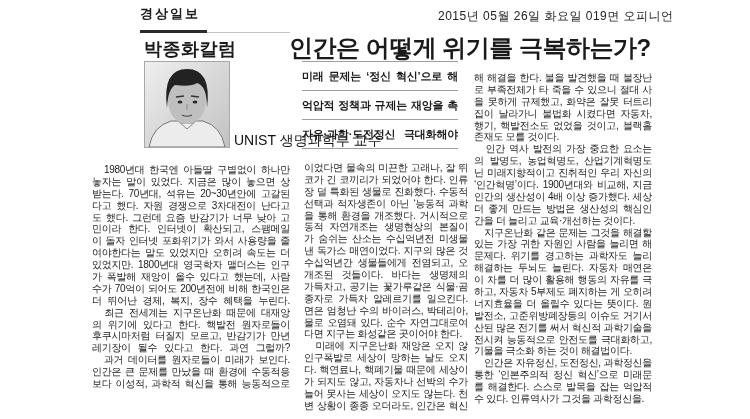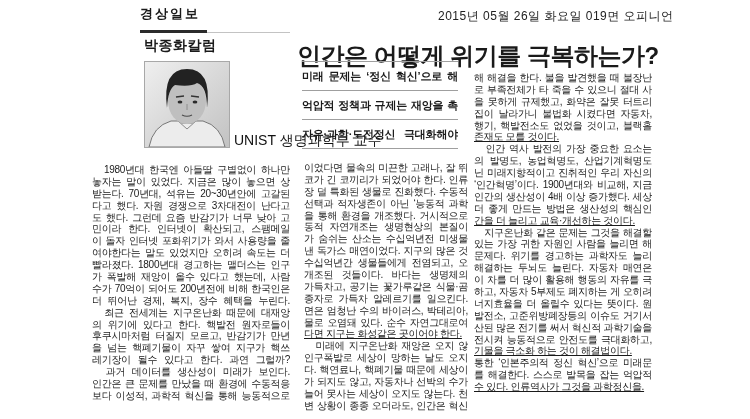--- a/index.html
+++ b/index.html
@@ -4,41 +4,41 @@
 <style>
   html,body{margin:0;padding:0;background:#ffffff;}
   .page{position:relative;width:750px;height:419px;background:#ffffff;overflow:hidden;
         font-family:"Liberation Sans","DejaVu Sans",sans-serif;color:#1a1a1a;}
 
   .masthead{position:absolute;left:140px;top:5px;font-size:13px;font-weight:bold;letter-spacing:2px;}
   .dateline{position:absolute;left:438px;top:8px;font-size:12px;letter-spacing:.5px;color:#222;}
 
   .rule-light{position:absolute;left:140px;top:32px;width:150px;height:1px;background:#c3c3c3;}
   .rule-dark{position:absolute;left:140px;top:30px;width:67px;height:3px;background:#2b2b2b;}
-  .col-title{position:absolute;left:144px;top:37px;font-size:14px;font-weight:bold;letter-spacing:.5px;text-align:center;}
+  .col-title{position:absolute;left:144px;top:37px;font-size:18px;font-weight:bold;letter-spacing:.5px;text-align:center;}
 
-  .headline{position:absolute;left:285px;top:28px;margin:12px;font-size:24px;font-weight:bold;
+  .headline{position:absolute;left:285px;top:28px;margin:4px;font-size:24px;font-weight:bold;
             letter-spacing:-.5px;white-space:nowrap;}
 
   .photo{position:absolute;left:145px;top:62px;width:84px;height:85px;margin:0;outline:1px solid #a8a8a8;}
   .photo svg{display:block;width:84px;height:85px;}
   .caption{position:absolute;left:234px;top:132px;font-size:14px;color:#111;white-space:nowrap;}
 
   .subheads{position:absolute;left:302px;top:61px;width:156px;}
   .sh-rule{height:1px;background:#9f9f9f;}
   .sh{height:28px;line-height:28px;font-size:11px;font-weight:bold;letter-spacing:-.2px;
       text-align:justify;text-align-last:justify;overflow:hidden;white-space:normal;}
 
   .bcol{position:absolute;}
   .bc1{left:92px;top:164px;width:198px;}
   .bc2{left:304px;top:162px;width:164px;}
   .bc3{left:474px;top:72px;width:178px;}
   .ln{height:11.9px;line-height:11.9px;font-size:10px;letter-spacing:-.3px;
       text-align:justify;text-align-last:justify;overflow:hidden;}
-  .ln.fl{text-align-last:left;text-decoration:underline;}
+  .ln.fl{text-align-last:left;}
 </style>
 </head>
 <body>
 
 <div class="page">
 
   <div class="masthead">경상일보</div>
   <div class="dateline">2015년 05월 26일 화요일 019면 오피니언</div>
 
   <div class="rule-light"></div>
@@ -83,30 +83,29 @@
 
   <div class="bcol bc1">
       <div class="ln">　1980년대 한국엔 아들딸 구별없이 하나만</div>
       <div class="ln">놓자는 말이 있었다. 지금은 많이 놓으면 상</div>
       <div class="ln">받는다. 70년대, 석유는 20~30년안에 고갈된</div>
       <div class="ln">다고 했다. 자원 경쟁으로 3차대전이 난다고</div>
       <div class="ln">도 했다. 그런데 요즘 반감기가 너무 낮아 고</div>
       <div class="ln">민이라 한다. 인터넷이 확산되고, 스팸메일</div>
       <div class="ln">이 돌자 인터넷 포화위기가 와서 사용량을 줄</div>
       <div class="ln">여야한다는 말도 있었지만 오히려 속도는 더</div>
-      <div class="ln">빨라졌다. 1800년대 경고하는 맬더스는 인구</div>
+      <div class="ln">있었지만. 1800년대 영국학자 맬더스는 인구</div>
       <div class="ln">가 폭발해 재앙이 올수 있다고 했는데, 사람</div>
       <div class="ln">수가 70억이 되어도 200년전에 비해 한국인은</div>
       <div class="ln">더 뛰어난 경제, 복지, 장수 혜택을 누린다.</div>
       <div class="ln">　최근 전세계는 지구온난화 때문에 대재앙</div>
       <div class="ln">의 위기에 있다고 한다. 핵발전 원자로들이</div>
       <div class="ln">후쿠시마처럼 터질지 모르고, 반감기가 만년</div>
-      <div class="ln">을 넘는 핵폐기물이 자꾸 쌓여 지구가 핵쓰</div>
       <div class="ln">레기장이 될수 있다고 한다. 과연 그럴까?</div>
-      <div class="ln">　과거 데이터를 생산성이 미래가 보인다.</div>
+      <div class="ln">　과거 데이터를 원자로들이 미래가 보인다.</div>
       <div class="ln">인간은 큰 문제를 만났을 때 환경에 수동적응</div>
       <div class="ln">보다 이성적, 과학적 혁신을 통해 능동적으로</div>
     </div>
   <div class="bcol bc2">
       <div class="ln">이었다면 물속의 미끈한 고래나, 잘 뛰는 말,</div>
       <div class="ln">코가 긴 코끼리가 되었어야 한다. 인류는 가</div>
       <div class="ln">장 덜 특화된 생물로 진화했다. 수동적 자연</div>
       <div class="ln">선택과 적자생존이 아닌 ‘능동적 과학혁신’</div>
       <div class="ln">을 통해 환경을 개조했다. 거시적으로는 능</div>
       <div class="ln">동적 자연개조는 생명현상의 본질이다. 우리</div>
@@ -144,18 +143,19 @@
       <div class="ln">있는 가장 귀한 자원인 사람을 늘리면 해결될</div>
       <div class="ln">문제다. 위기를 경고하는 과학자도 늘리고,</div>
       <div class="ln">해결하는 두뇌도 늘린다. 자동차 매연은 국민</div>
       <div class="ln">이 차를 더 많이 활용해 행동의 자유를 극대화</div>
       <div class="ln">하고, 자동차 5부제도 폐지하는 게 오히려 에</div>
       <div class="ln">너지효율을 더 올릴수 있다는 뜻이다. 원자력</div>
       <div class="ln">발전소, 고준위방폐장등의 이슈도 거기서 생</div>
       <div class="ln">산된 많은 전기를 써서 혁신적 과학기술을 발</div>
       <div class="ln">전시켜 능동적으로 안전도를 극대화하고, 폐</div>
       <div class="ln fl">기물을 극소화 하는 것이 해결법이다.</div>
+      <div class="ln">　인간은 자유정신, 도전정신, 과학정신을</div>
       <div class="ln">통한 ‘인본주의적 정신 혁신’으로 미래문제</div>
       <div class="ln">를 해결한다. 스스로 발목을 잡는 억압적 수</div>
       <div class="ln fl">수 있다. 인류역사가 그것을 과학정신을.</div>
     </div>
 
 </div>
 
 </body></html>

